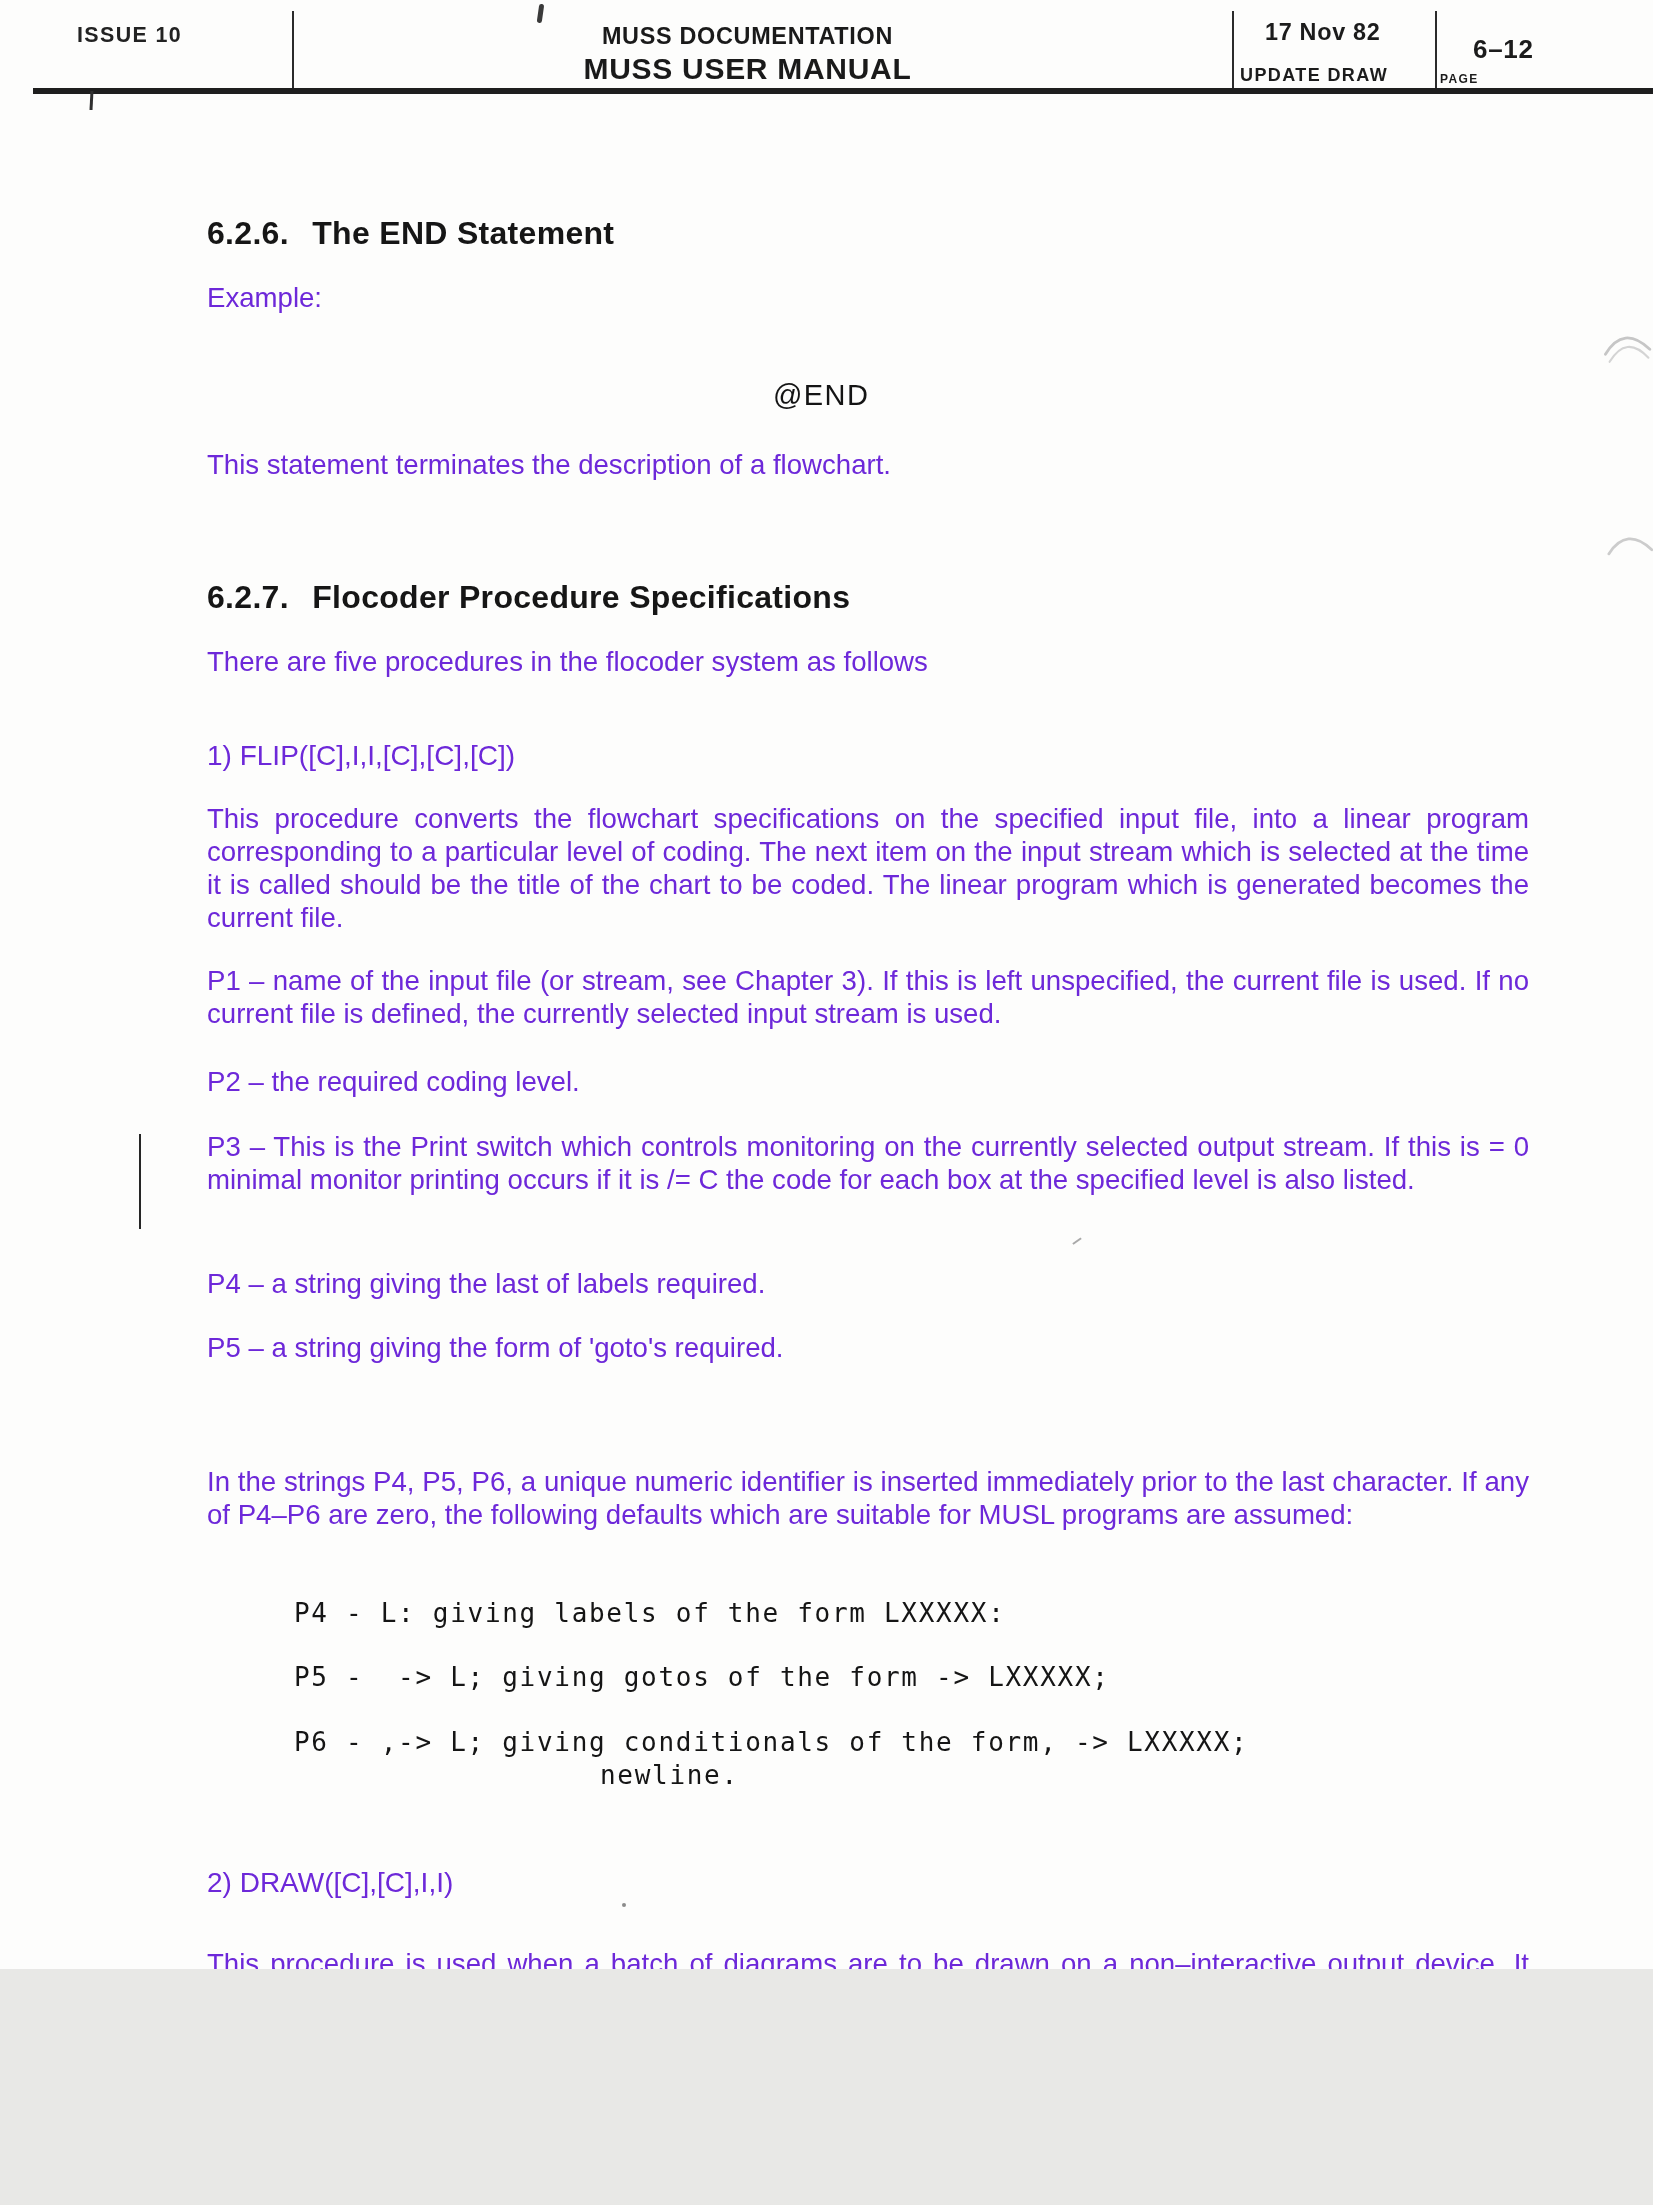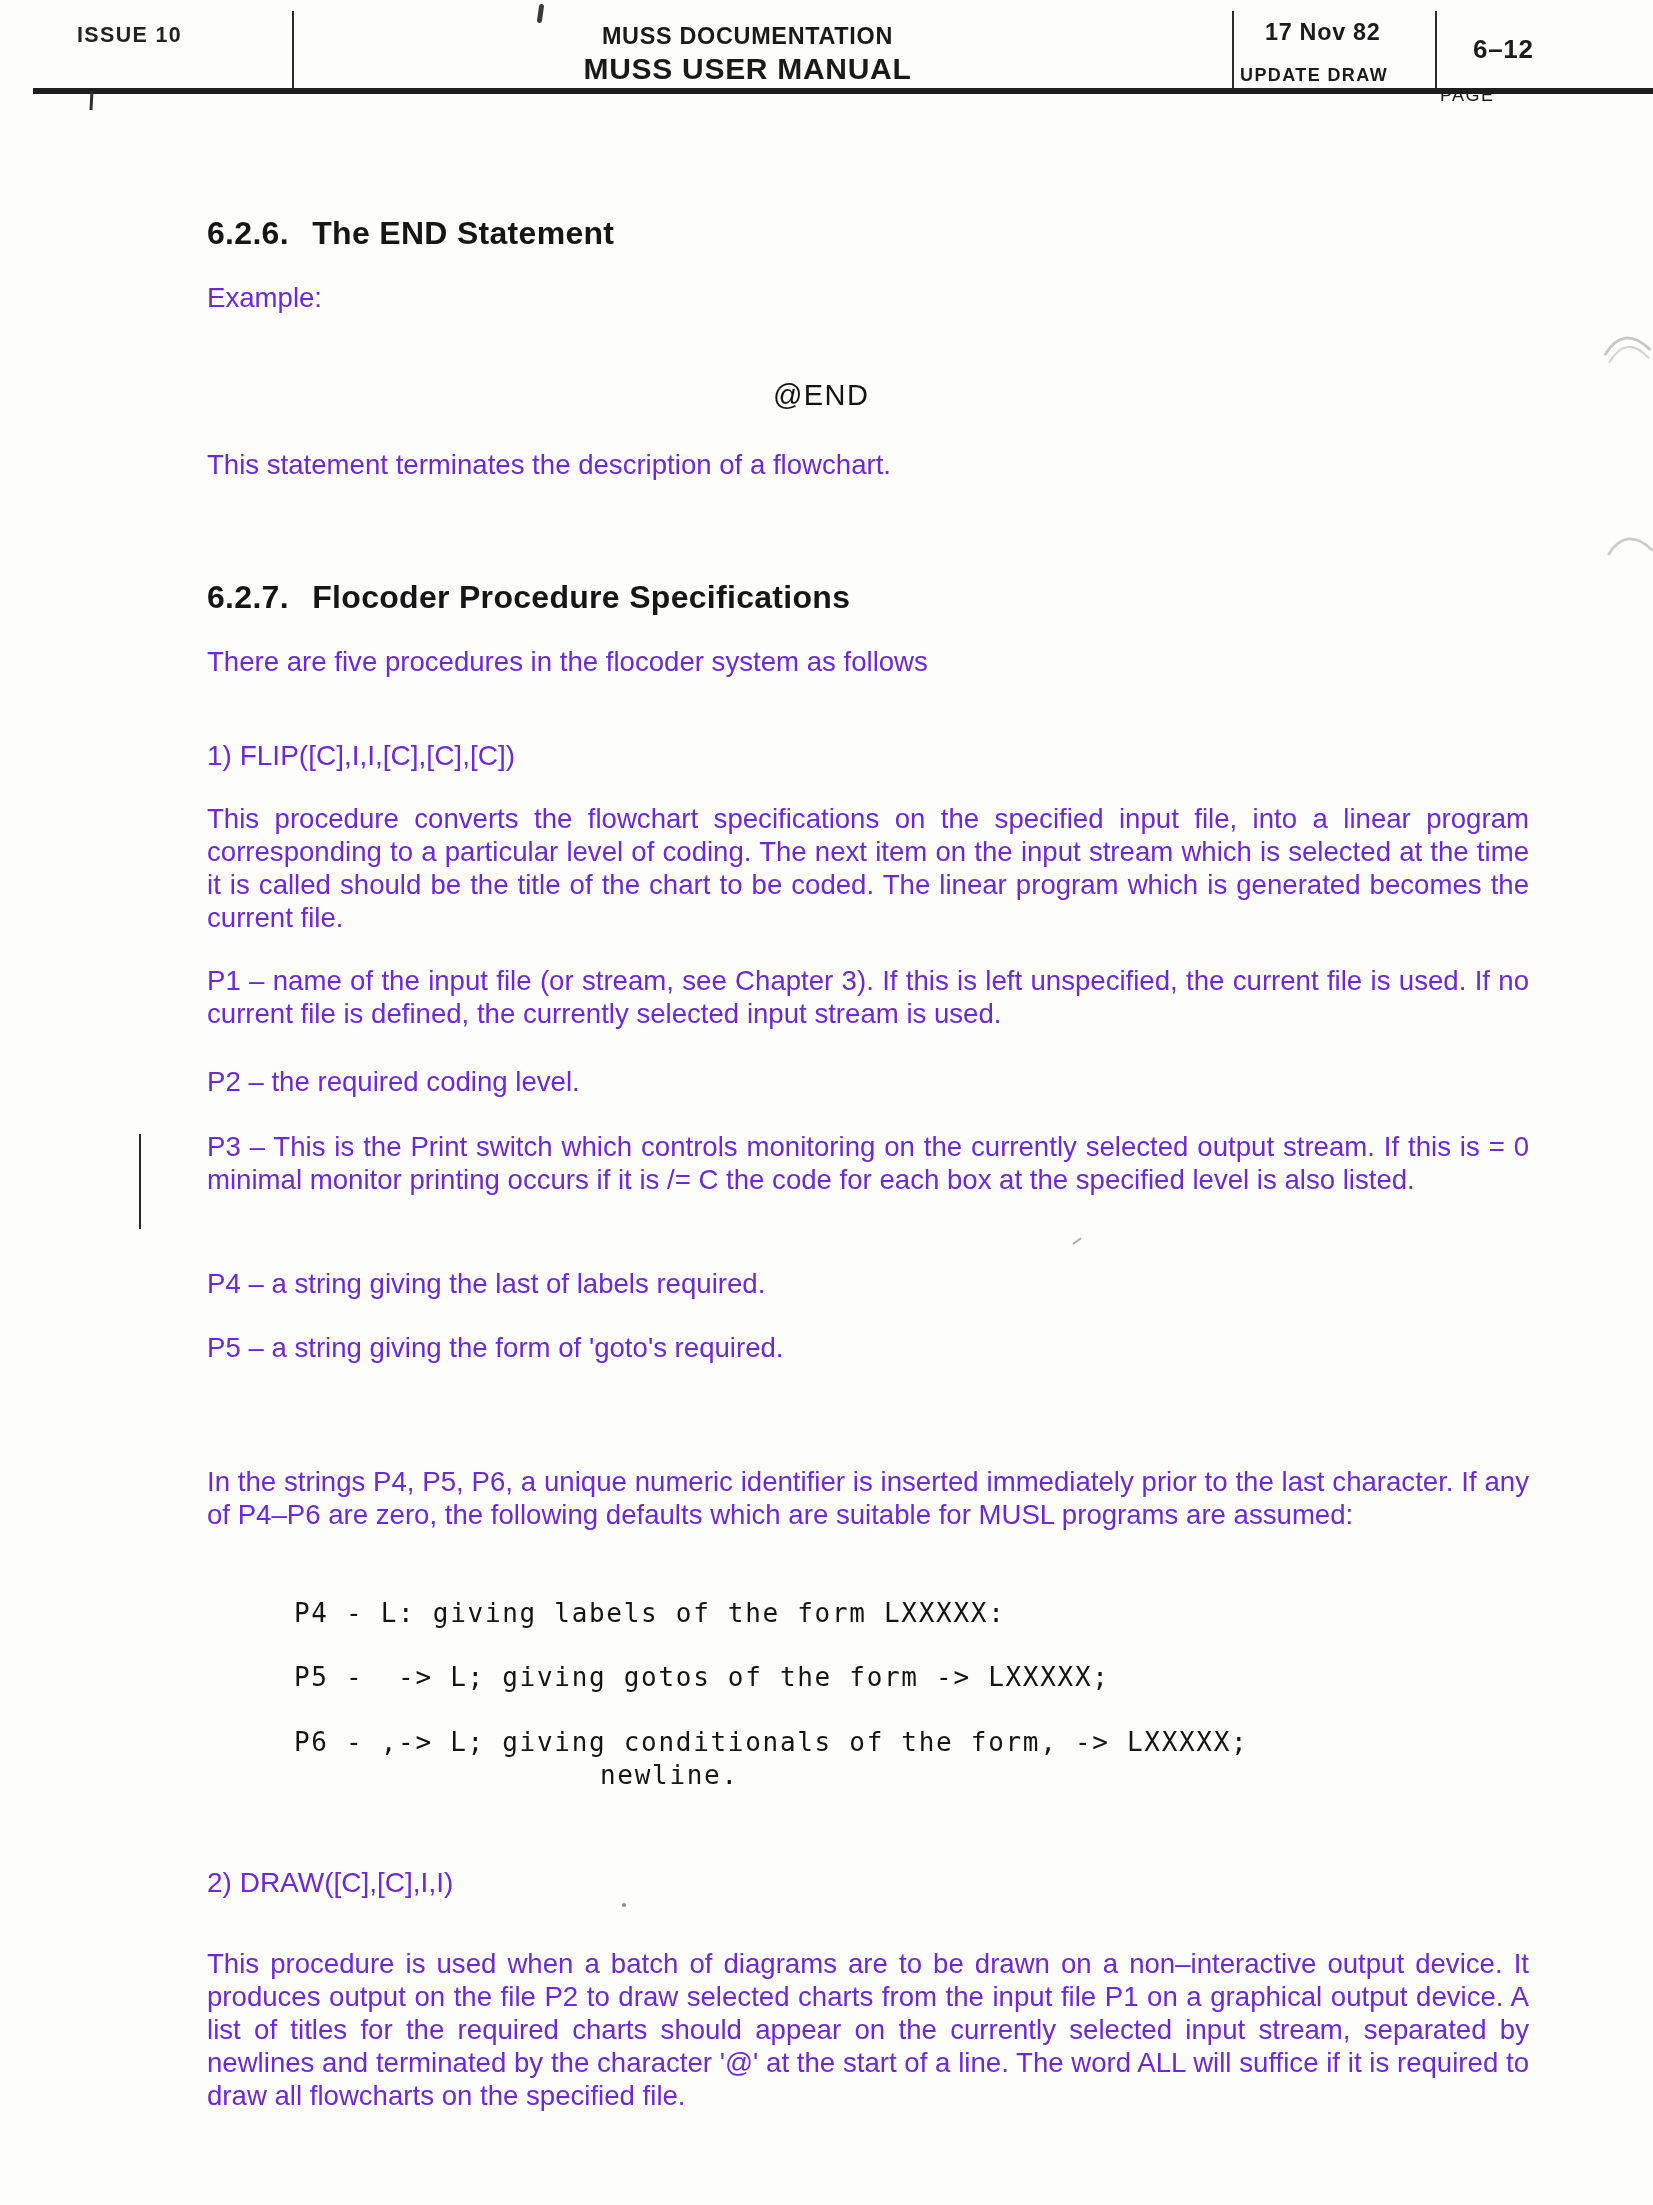--- a/index.html
+++ b/index.html
@@ -1,37 +1,37 @@
 <!DOCTYPE html>
 <html style="font-size:11px"><head>
 <meta charset="utf-8">
 <style>
   html, body { margin: 0; padding: 0; background: #e8e8e6; }
   .page {
     position: relative;
     width: 1654px;
-    height: 2205px;
+    height: 1969px;
     background: #fdfdfc;
     font-family: "Liberation Sans", sans-serif;
     color: #1c1c1c;
     overflow: hidden;
   }
   .abs { position: absolute; }
 
   
   .hd-issue   { left: 77px; top: 23.4px; font-size: 21.4px; font-weight: bold; letter-spacing: 1.4px; color: #222; }
   .hd-vline   { top: 11px; height: 81px; width: 2.1px; background: #2b2b2b; }
   .v1 { left: 292px; } .v2 { left: 1232px; } .v3 { left: 1435px; }
   .hd-center  { left: 575px; top: 23.4px; width: 345px; text-align: center; color: #1a1a1a; }
   .hd-center .l1 { font-size: 23.4px; font-weight: bold; letter-spacing: 0.7px; }
   .hd-center .l2 { font-size: 30px; font-weight: bold; letter-spacing: 0.7px; margin-top: 1.4px; }
   .hd-date    { left: 1265px; top: 19.3px; font-size: 23.4px; font-weight: bold; letter-spacing: 0.7px; }
   .hd-update  { left: 1240px; top: 65px; font-size: 18px; font-weight: bold; letter-spacing: 1.4px; }
   .hd-pagenum { left: 1473px; top: 34px; font-size: 26px; font-weight: bold; letter-spacing: 0.7px; }
-  .hd-pagelbl { left: 1440px; top: 85px; font-size: 18px; font-weight: normal; letter-spacing: 1.4px; }
+  .hd-pagelbl { left: 1440px; top: 72px; font-size: 12px; font-weight: bold; letter-spacing: 1.4px; }
   .hd-rule    { left: 33px; top: 88px; width: 1621px; height: 5.5px; background: #1e1e1e; }
 
   
   .mark-apostrophe { left: 538px; top: 4.1px; width: 4.8px; height: 18.6px; background: #3a3a3a; border-radius: 2.8px; transform: rotate(8deg); }
   .mark-tick { left: 90px; top: 91px; width: 2.8px; height: 18.6px; background: #2f2f2f; transform: rotate(3deg); }
   .mark-diag { left: 1072px; top: 1240px; width: 10.3px; height: 2.1px; background: #9a9a9a; transform: rotate(-35deg); opacity: .85; }
   .mark-speck { left: 622px; top: 1903px; width: 4.1px; height: 4.1px; background: #6e6e6e; border-radius: 50%; opacity: .8; }
   .arc-svg { width: 50px; height: 43px; }
   .arc1 { left: 1604px; top: 323px; }
   .arc2 { left: 1606px; top: 522px; }

